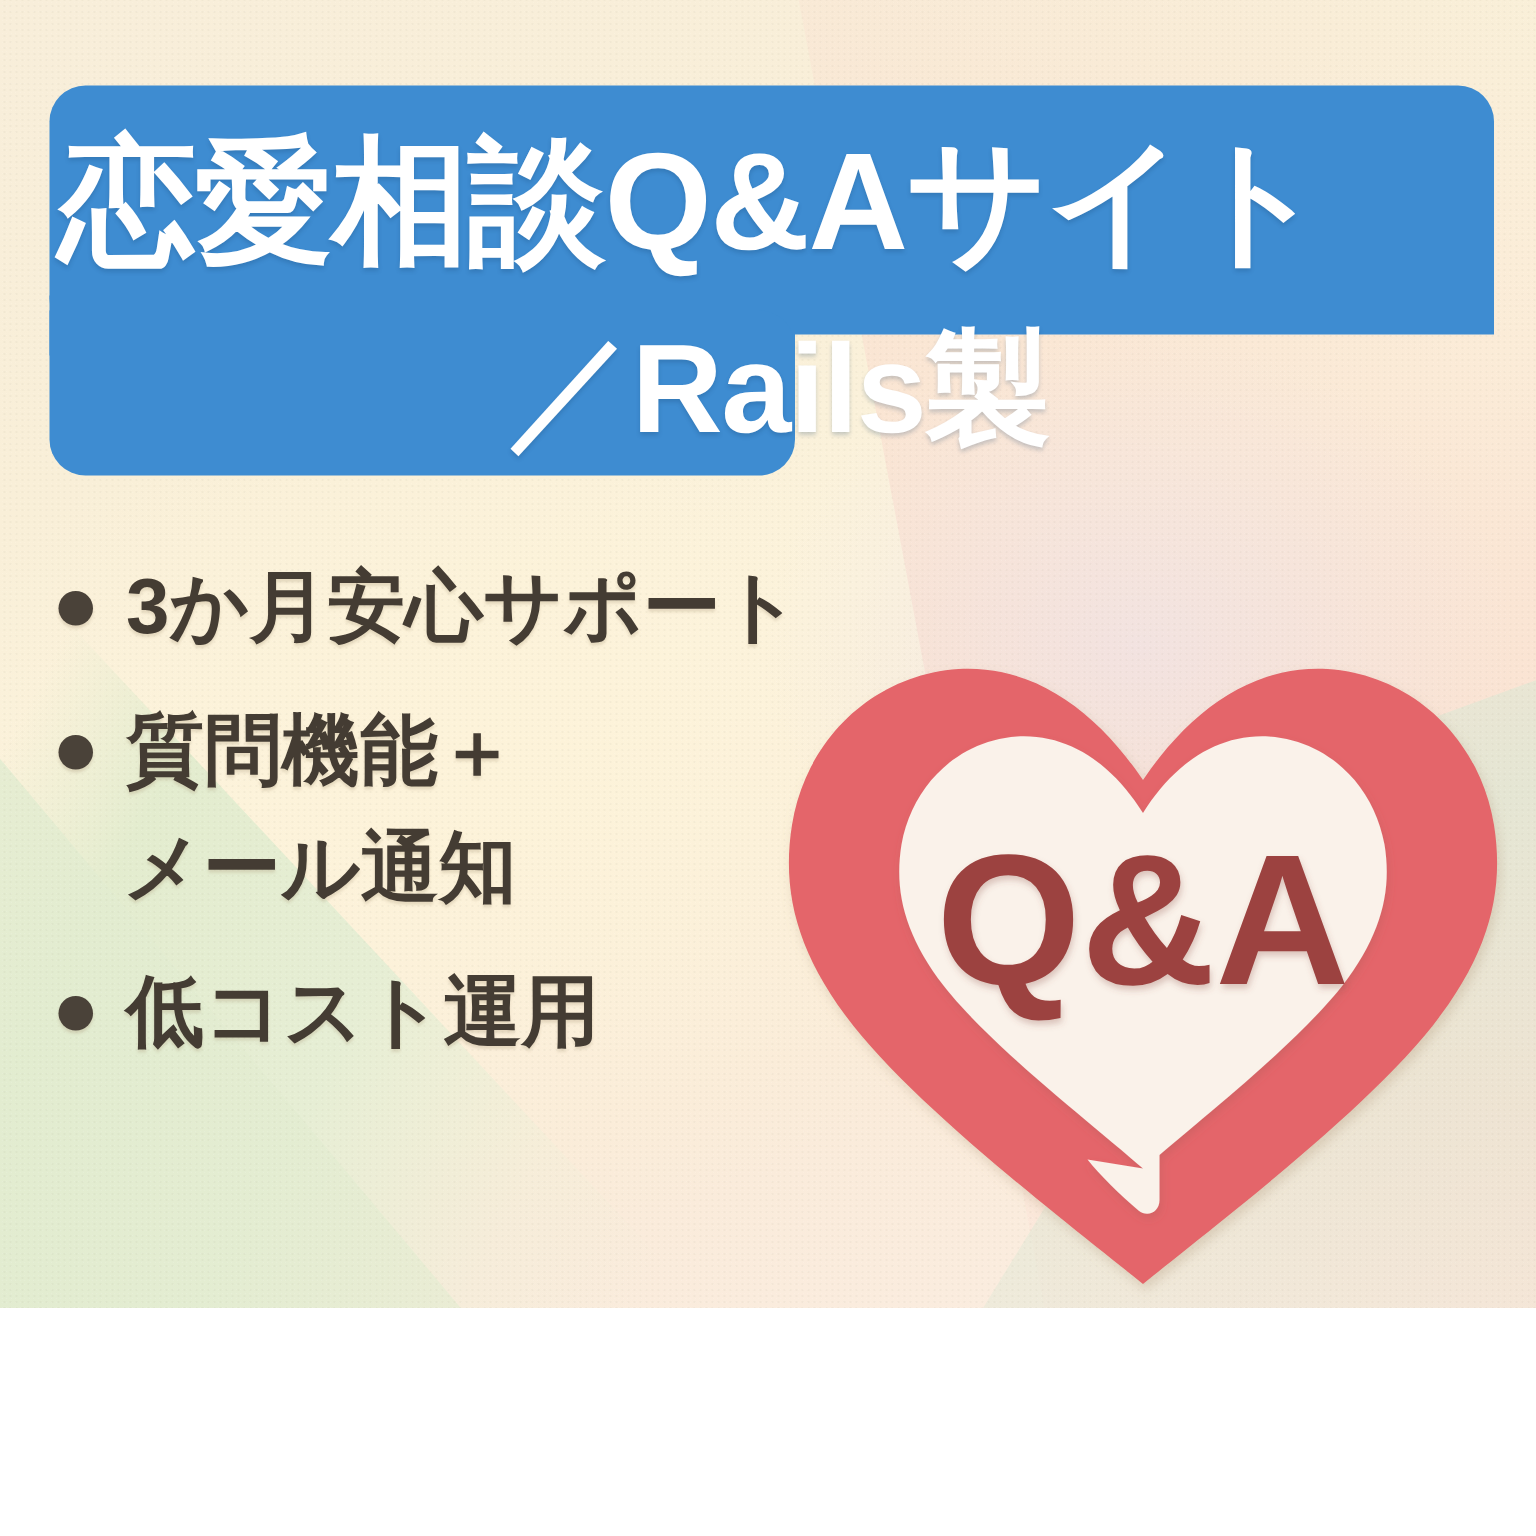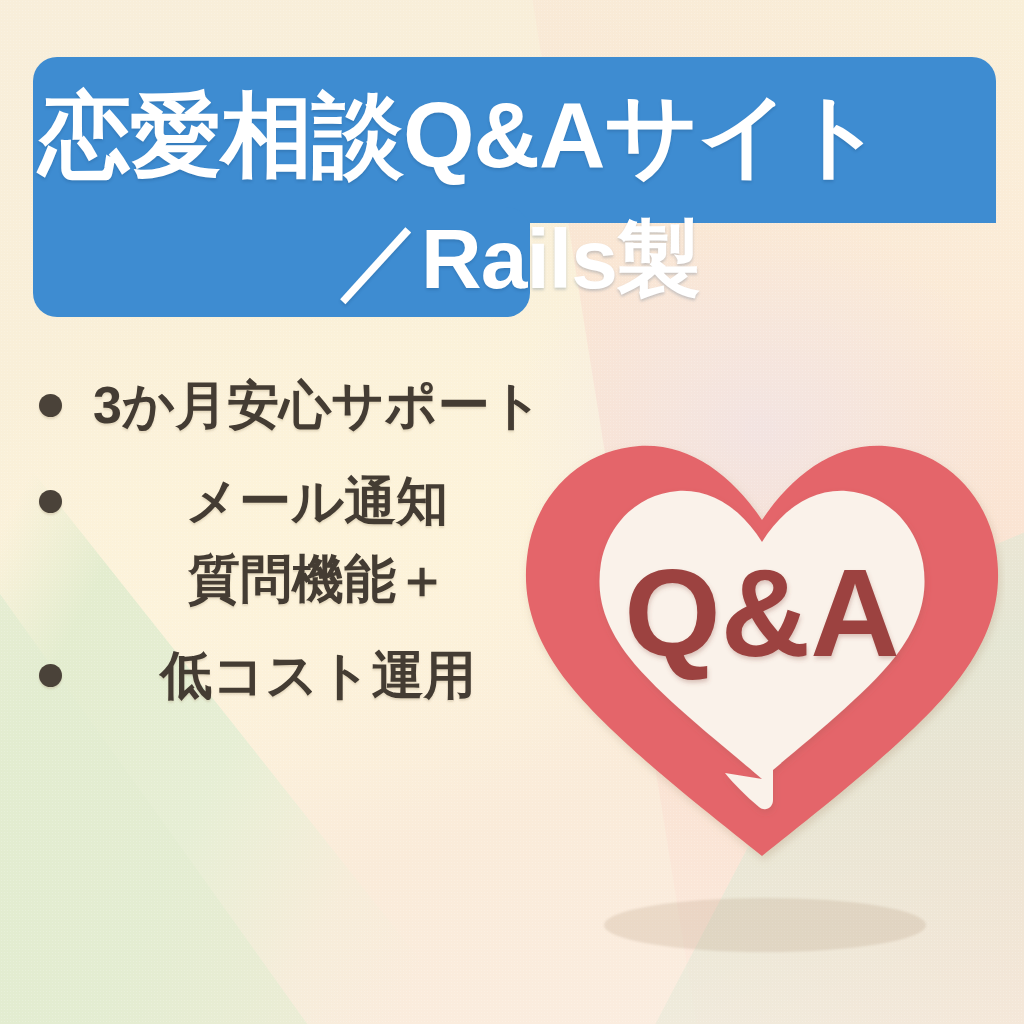--- a/index.html
+++ b/index.html
@@ -9,21 +9,21 @@
   body {
     width: 1024px;
     height: 1024px;
     overflow: hidden;
     font-family: "Liberation Sans", "DejaVu Sans", sans-serif;
   }
 
   #poster {
     position: relative;
     width: 1024px;
-    height: 1024px;
+    height: 872px;
     overflow: hidden;
     background: #d946ef;
   }
 
   
   .bg-layer {
     position: absolute;
     inset: 0;
     pointer-events: none;
   }
@@ -143,21 +143,20 @@
 
   
   #feature-list {
     position: absolute;
     left: 32px;
     top: 366px;
     width: 520px;
     margin: 0;
     padding: 0;
     list-style: none;
-    text-align: center;
   }
   .feature-item {
     position: relative;
     padding-left: 52px;
     margin-bottom: 18px;
     color: #443C33;
     font-weight: bold;
     font-size: 52px;
     line-height: 78px;
     text-shadow: 0 2px 2px rgba(170,150,120,0.28);
@@ -246,22 +245,22 @@
     <span id="title-line-2">／Rails製</span>
   </div>
 
   <ul id="feature-list">
     <li class="feature-item">
       <span class="feature-dot"></span>
       <span class="feature-line">3か月安心サポート</span>
     </li>
     <li class="feature-item">
       <span class="feature-dot"></span>
+      <span class="feature-line">質問機能＋</span>
       <span class="feature-line feature-line-2">メール通知</span>
-      <span class="feature-line">質問機能＋</span>
     </li>
     <li class="feature-item">
       <span class="feature-dot"></span>
       <span class="feature-line">低コスト運用</span>
     </li>
   </ul>
 
 </div>
 
 </body></html>

